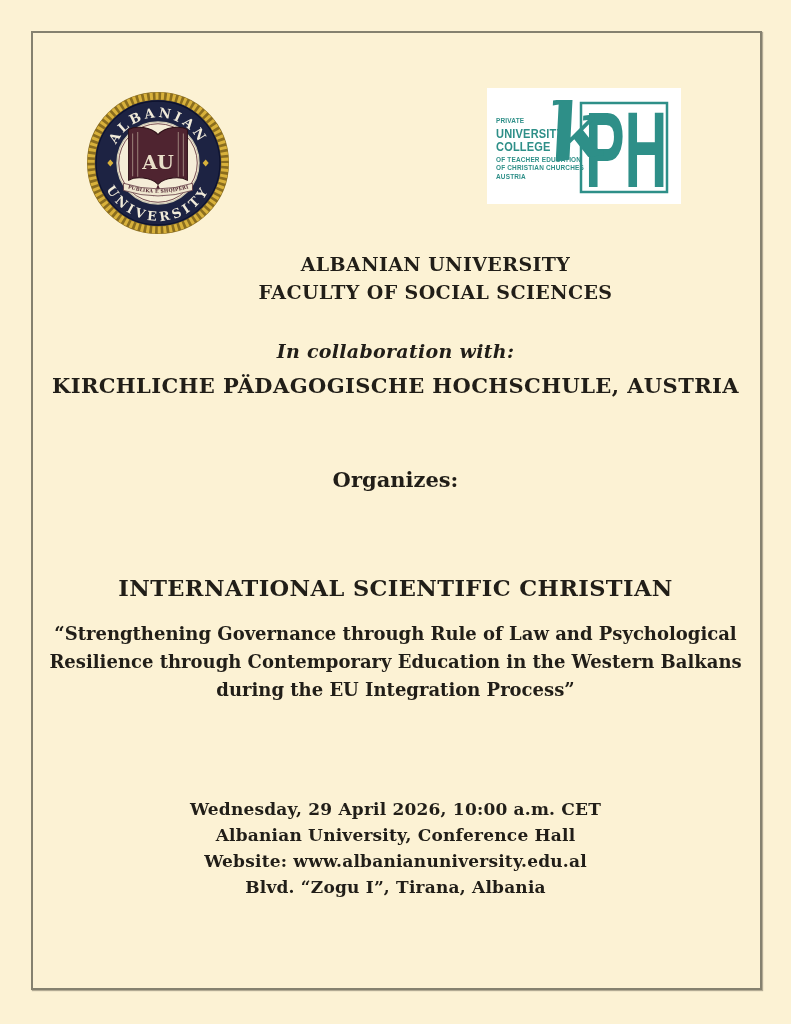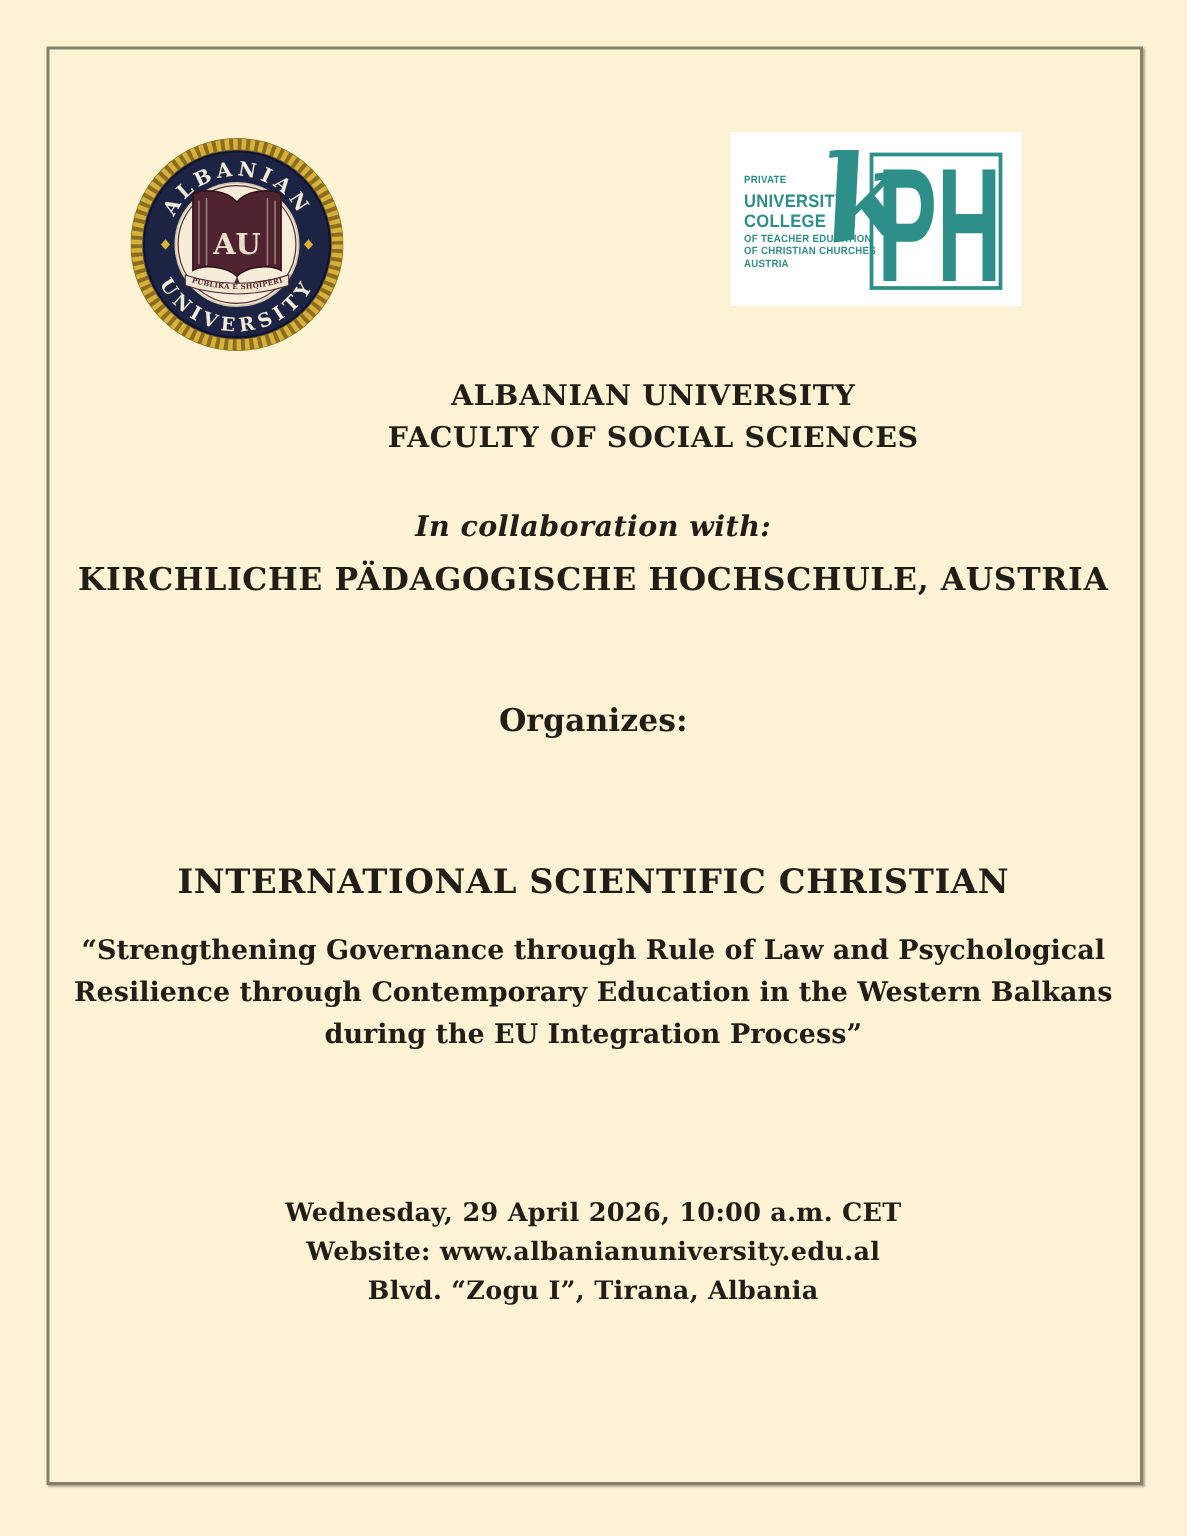--- a/index.html
+++ b/index.html
@@ -110,16 +110,17 @@
   <div class="tblock conf-title">INTERNATIONAL SCIENTIFIC CHRISTIAN</div>
 
   <div class="tblock conf-subtitle">
     <div>“Strengthening Governance through Rule of Law and Psychological</div>
     <div>Resilience through Contemporary Education in the Western Balkans</div>
     <div>during the EU Integration Process”</div>
   </div>
 
   <div class="tblock event-details">
     <div>Wednesday, 29 April 2026, 10:00 a.m. CET</div>
+    <div>Albanian University, Conference Hall</div>
     <div>Website: www.albanianuniversity.edu.al</div>
     <div>Blvd. “Zogu I”, Tirana, Albania</div>
   </div>
 </div>
 
 </body></html>

